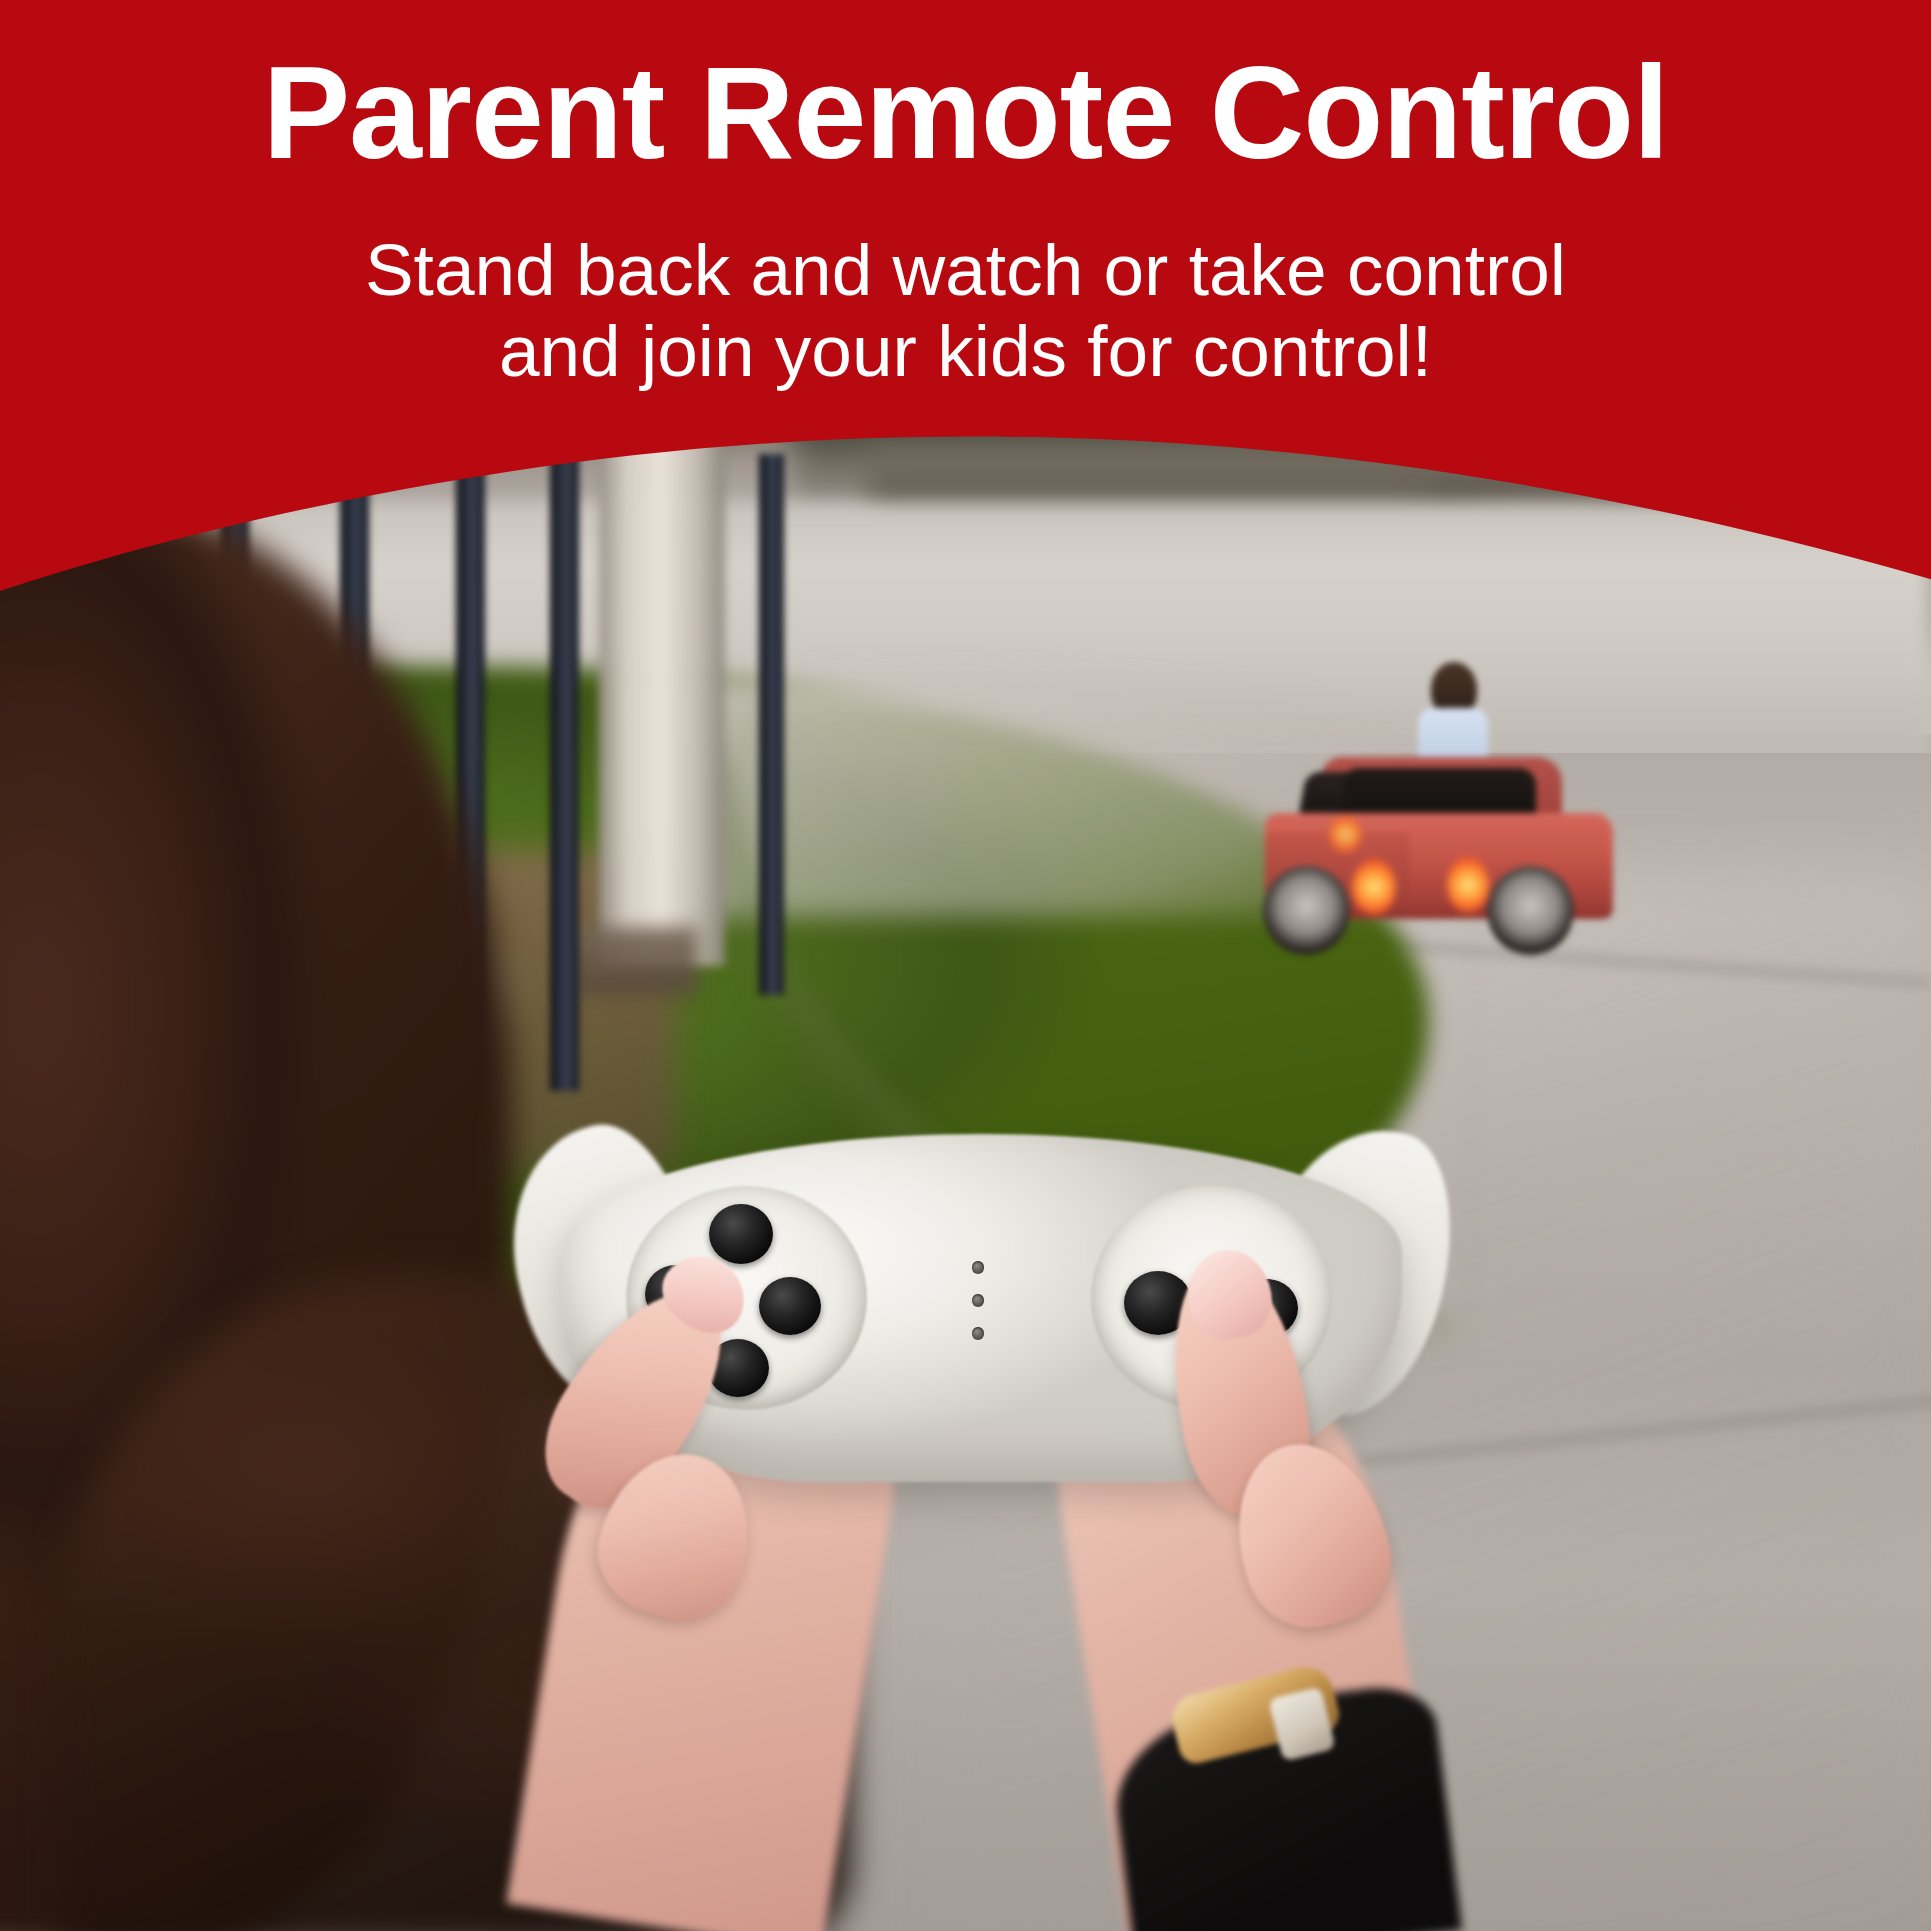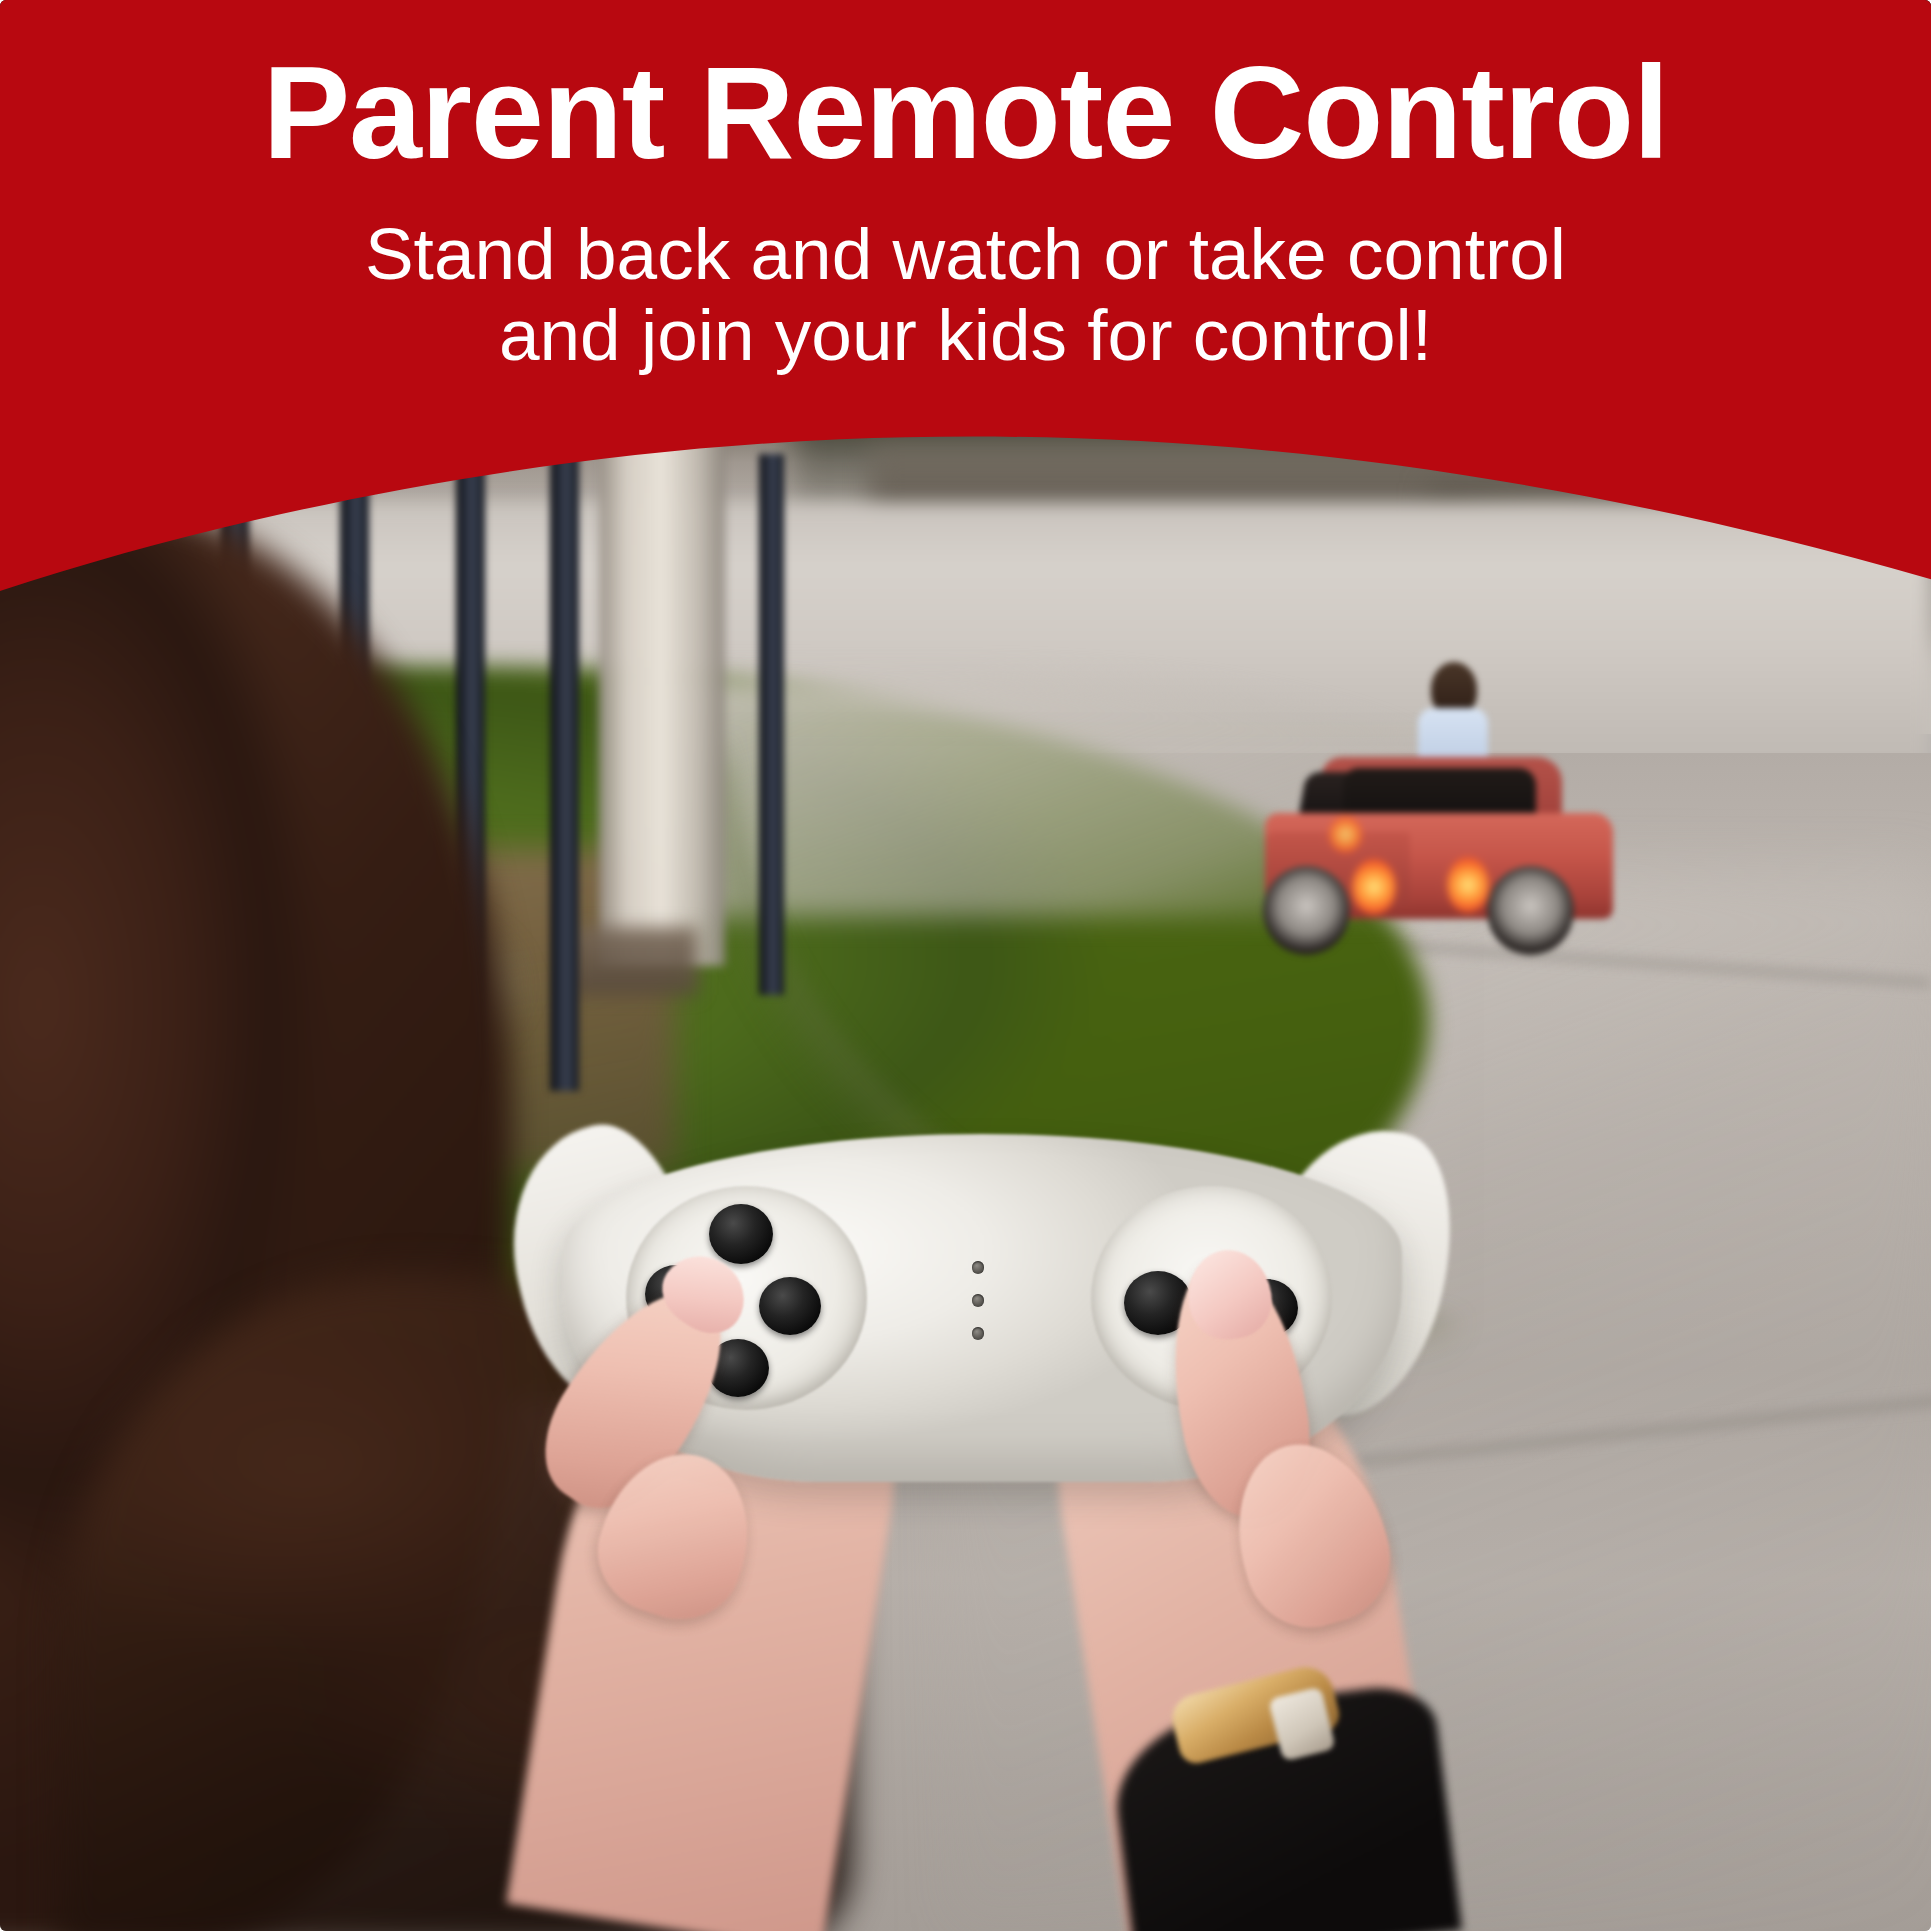--- a/index.html
+++ b/index.html
@@ -10,21 +10,20 @@
   body {
     font-family: "Liberation Sans", sans-serif;
   }
 
   #stage {
     position: relative;
     width: 1931px;
     height: 1931px;
     overflow: hidden;
     background: #b4b0ad;
-    border-radius: 6px;
   }
 
   
   .photo {
     position: absolute;
     inset: 0;
     overflow: hidden;
   }
 
   
@@ -394,21 +393,21 @@
   .headline {
     margin: 0;
     padding-top: 46px;
     font-size: 131px;
     line-height: 1.02;
     font-weight: 700;
     letter-spacing: -1px;
     color: #ffffff;
   }
   .subline {
-    margin: 0;
+    margin: 16px;
     padding-top: 33px;
     font-size: 73px;
     line-height: 1.12;
     font-weight: 400;
     color: #ffffff;
   }
   .subline span { display: block; }
 </style>
 </head>
 <body>

